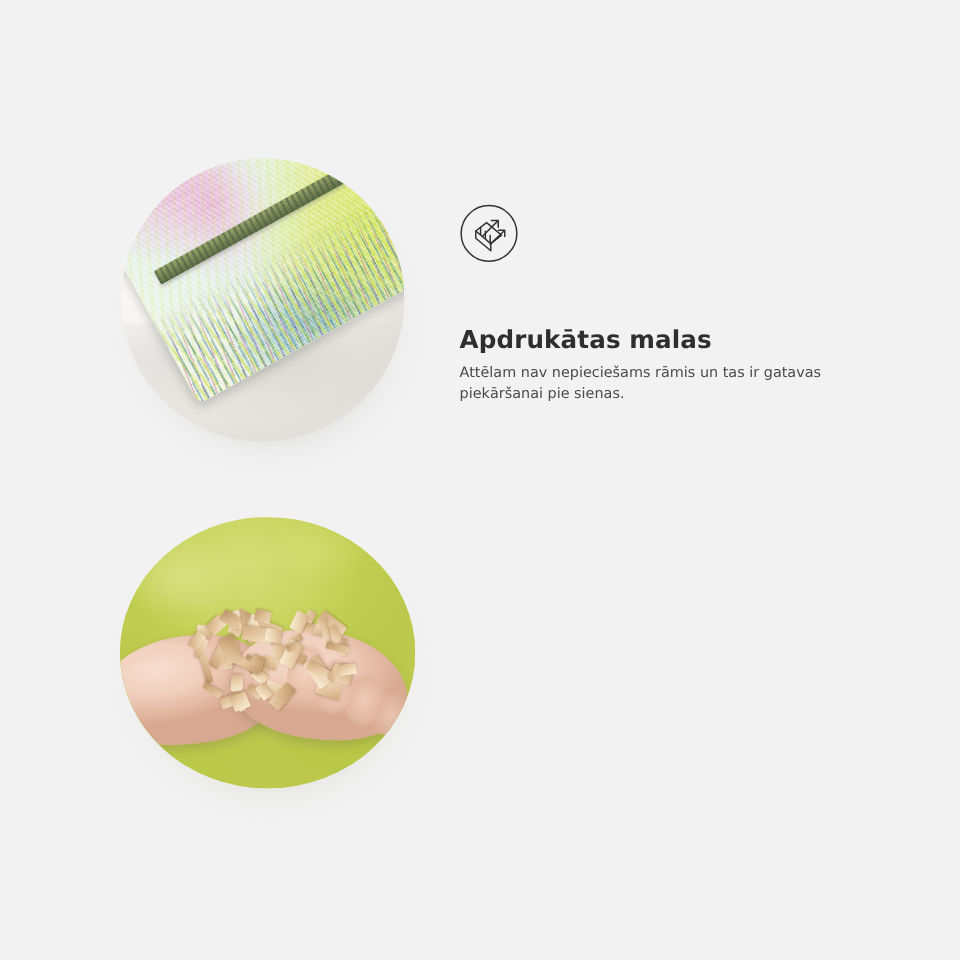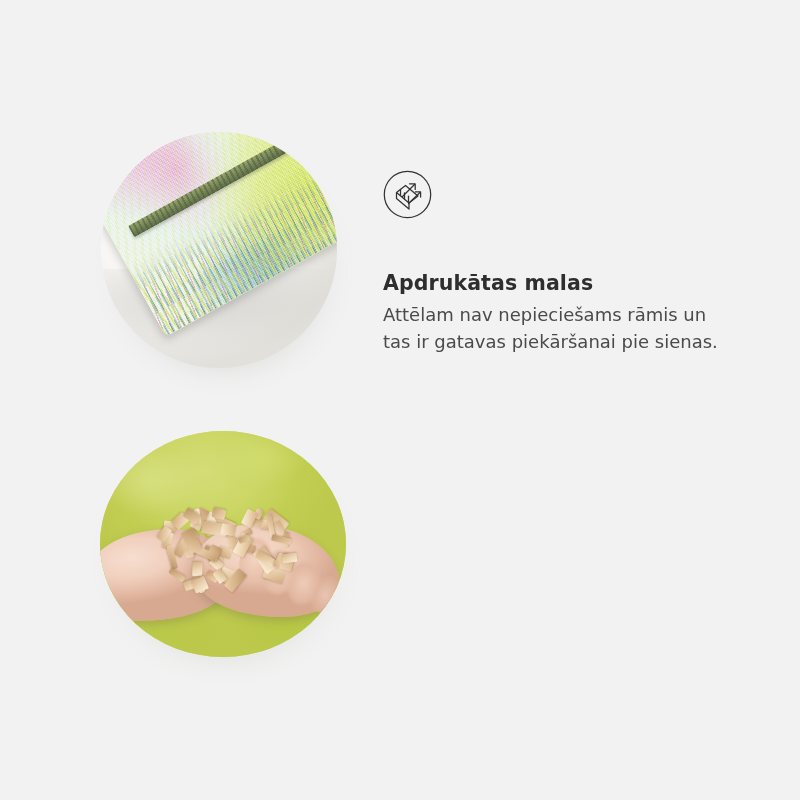--- a/index.html
+++ b/index.html
@@ -233,21 +233,21 @@
     font-size: 20.5px;
     font-weight: 600;
     color: #2e2e2e;
     letter-spacing: .1px;
     margin: 0 0 5px 0;
     line-height: 1.2;
   }
   #text-printed-edges .feature-title { margin-top: 52px; }
 
   .feature-desc {
-    font-size: 18px;
+    font-size: 12px;
     color: #4a4a4a;
     line-height: 1.52;
     margin: 0;
     max-width: 352px;
     font-weight: 400;
   }
 </style>
 </head>
 <body>
 

